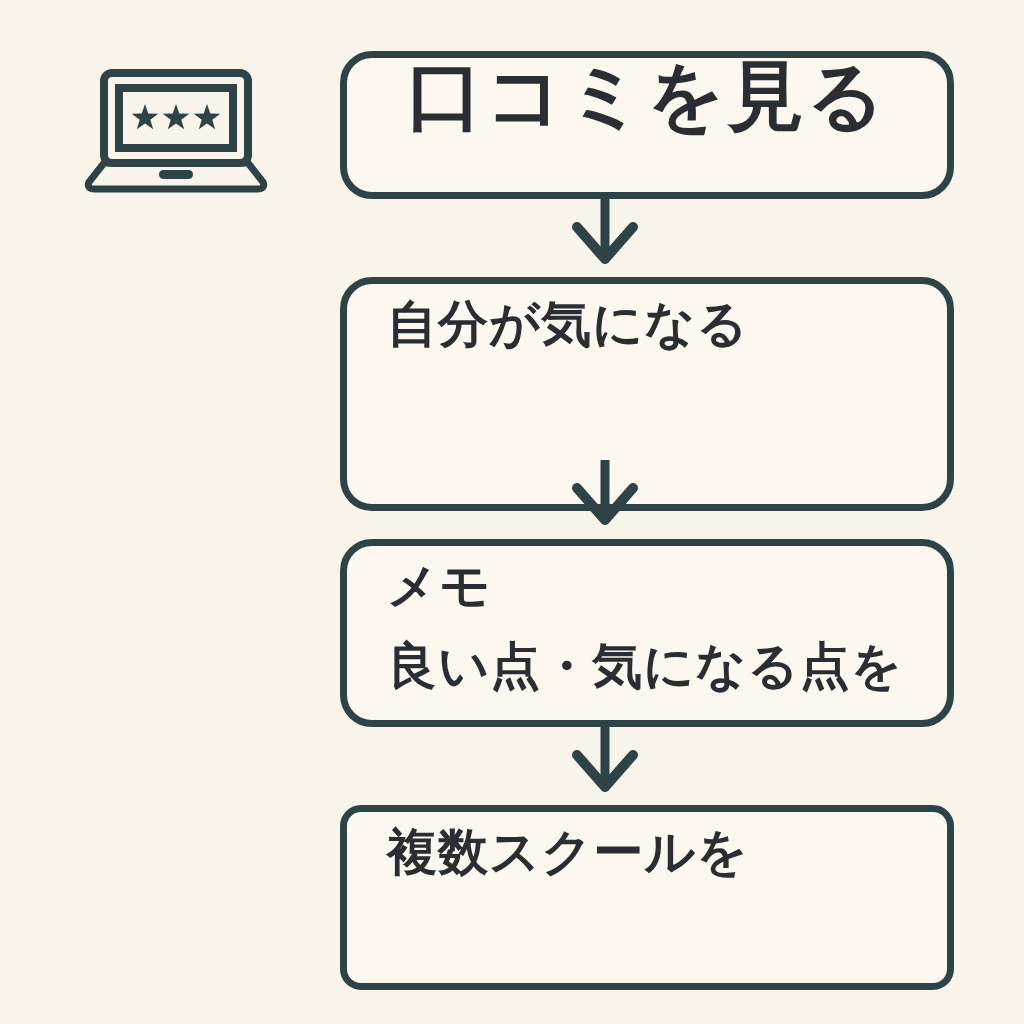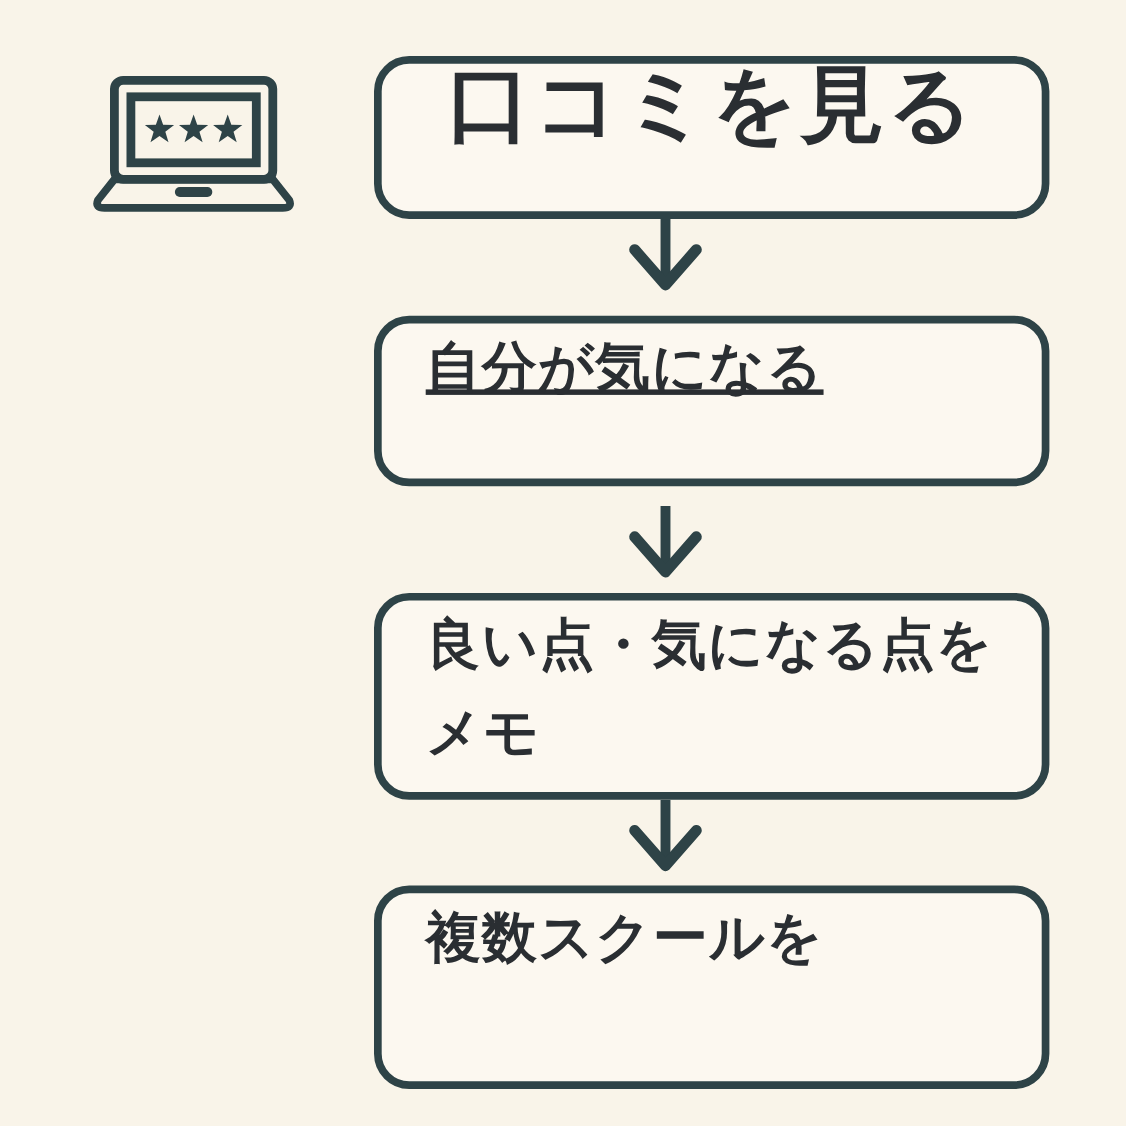--- a/index.html
+++ b/index.html
@@ -35,23 +35,23 @@
     margin-left:32px;
   }
   .box .line{
     font-size:50px;
     line-height:1.6;
     letter-spacing:1px;
     white-space:nowrap;
   }
   .box-1{top:51px;height:148px;align-items:center;padding:0;}
   .box-1 .line{font-size:76px;letter-spacing:3px;line-height:1;}
-  .box-2{top:287px;height:155px;text-decoration:underline;}
+  .box-2{top:277px;height:234px;}
   .box-3{top:539px;height:188px;}
-  .box-4{top:805px;height:185px;}
+  .box-4{top:805px;height:185px;border-radius:21px;}
   .arrow{
     position:absolute;
     left:555px;
     width:100px;height:72px;
   }
   .arrow-1{top:199px;}
   .arrow-2{top:460px;}
   .arrow-3{top:727px;}
 </style>
 </head>
@@ -85,22 +85,22 @@
   <section class="box box-2">
     <div class="line">自分が気になる</div>
   </section>
 
   <svg class="arrow arrow-2" viewBox="0 0 100 72" aria-hidden="true">
     <line x1="50" y1="0" x2="50" y2="56" stroke="#2e4347" stroke-width="9"></line>
     <polyline points="22,28 50,60 78,28" fill="none" stroke="#2e4347" stroke-width="10" stroke-linecap="round" stroke-linejoin="round"></polyline>
   </svg>
 
   <section class="box box-3">
+    <div class="line">メモ</div>
     <div class="line">良い点・気になる点を</div>
-    <div class="line">メモ</div>
   </section>
 
   <svg class="arrow arrow-3" viewBox="0 0 100 72" aria-hidden="true">
     <line x1="50" y1="0" x2="50" y2="56" stroke="#2e4347" stroke-width="9"></line>
     <polyline points="22,28 50,60 78,28" fill="none" stroke="#2e4347" stroke-width="10" stroke-linecap="round" stroke-linejoin="round"></polyline>
   </svg>
 
   <section class="box box-4">
     <div class="line">複数スクールを</div>
   </section>

